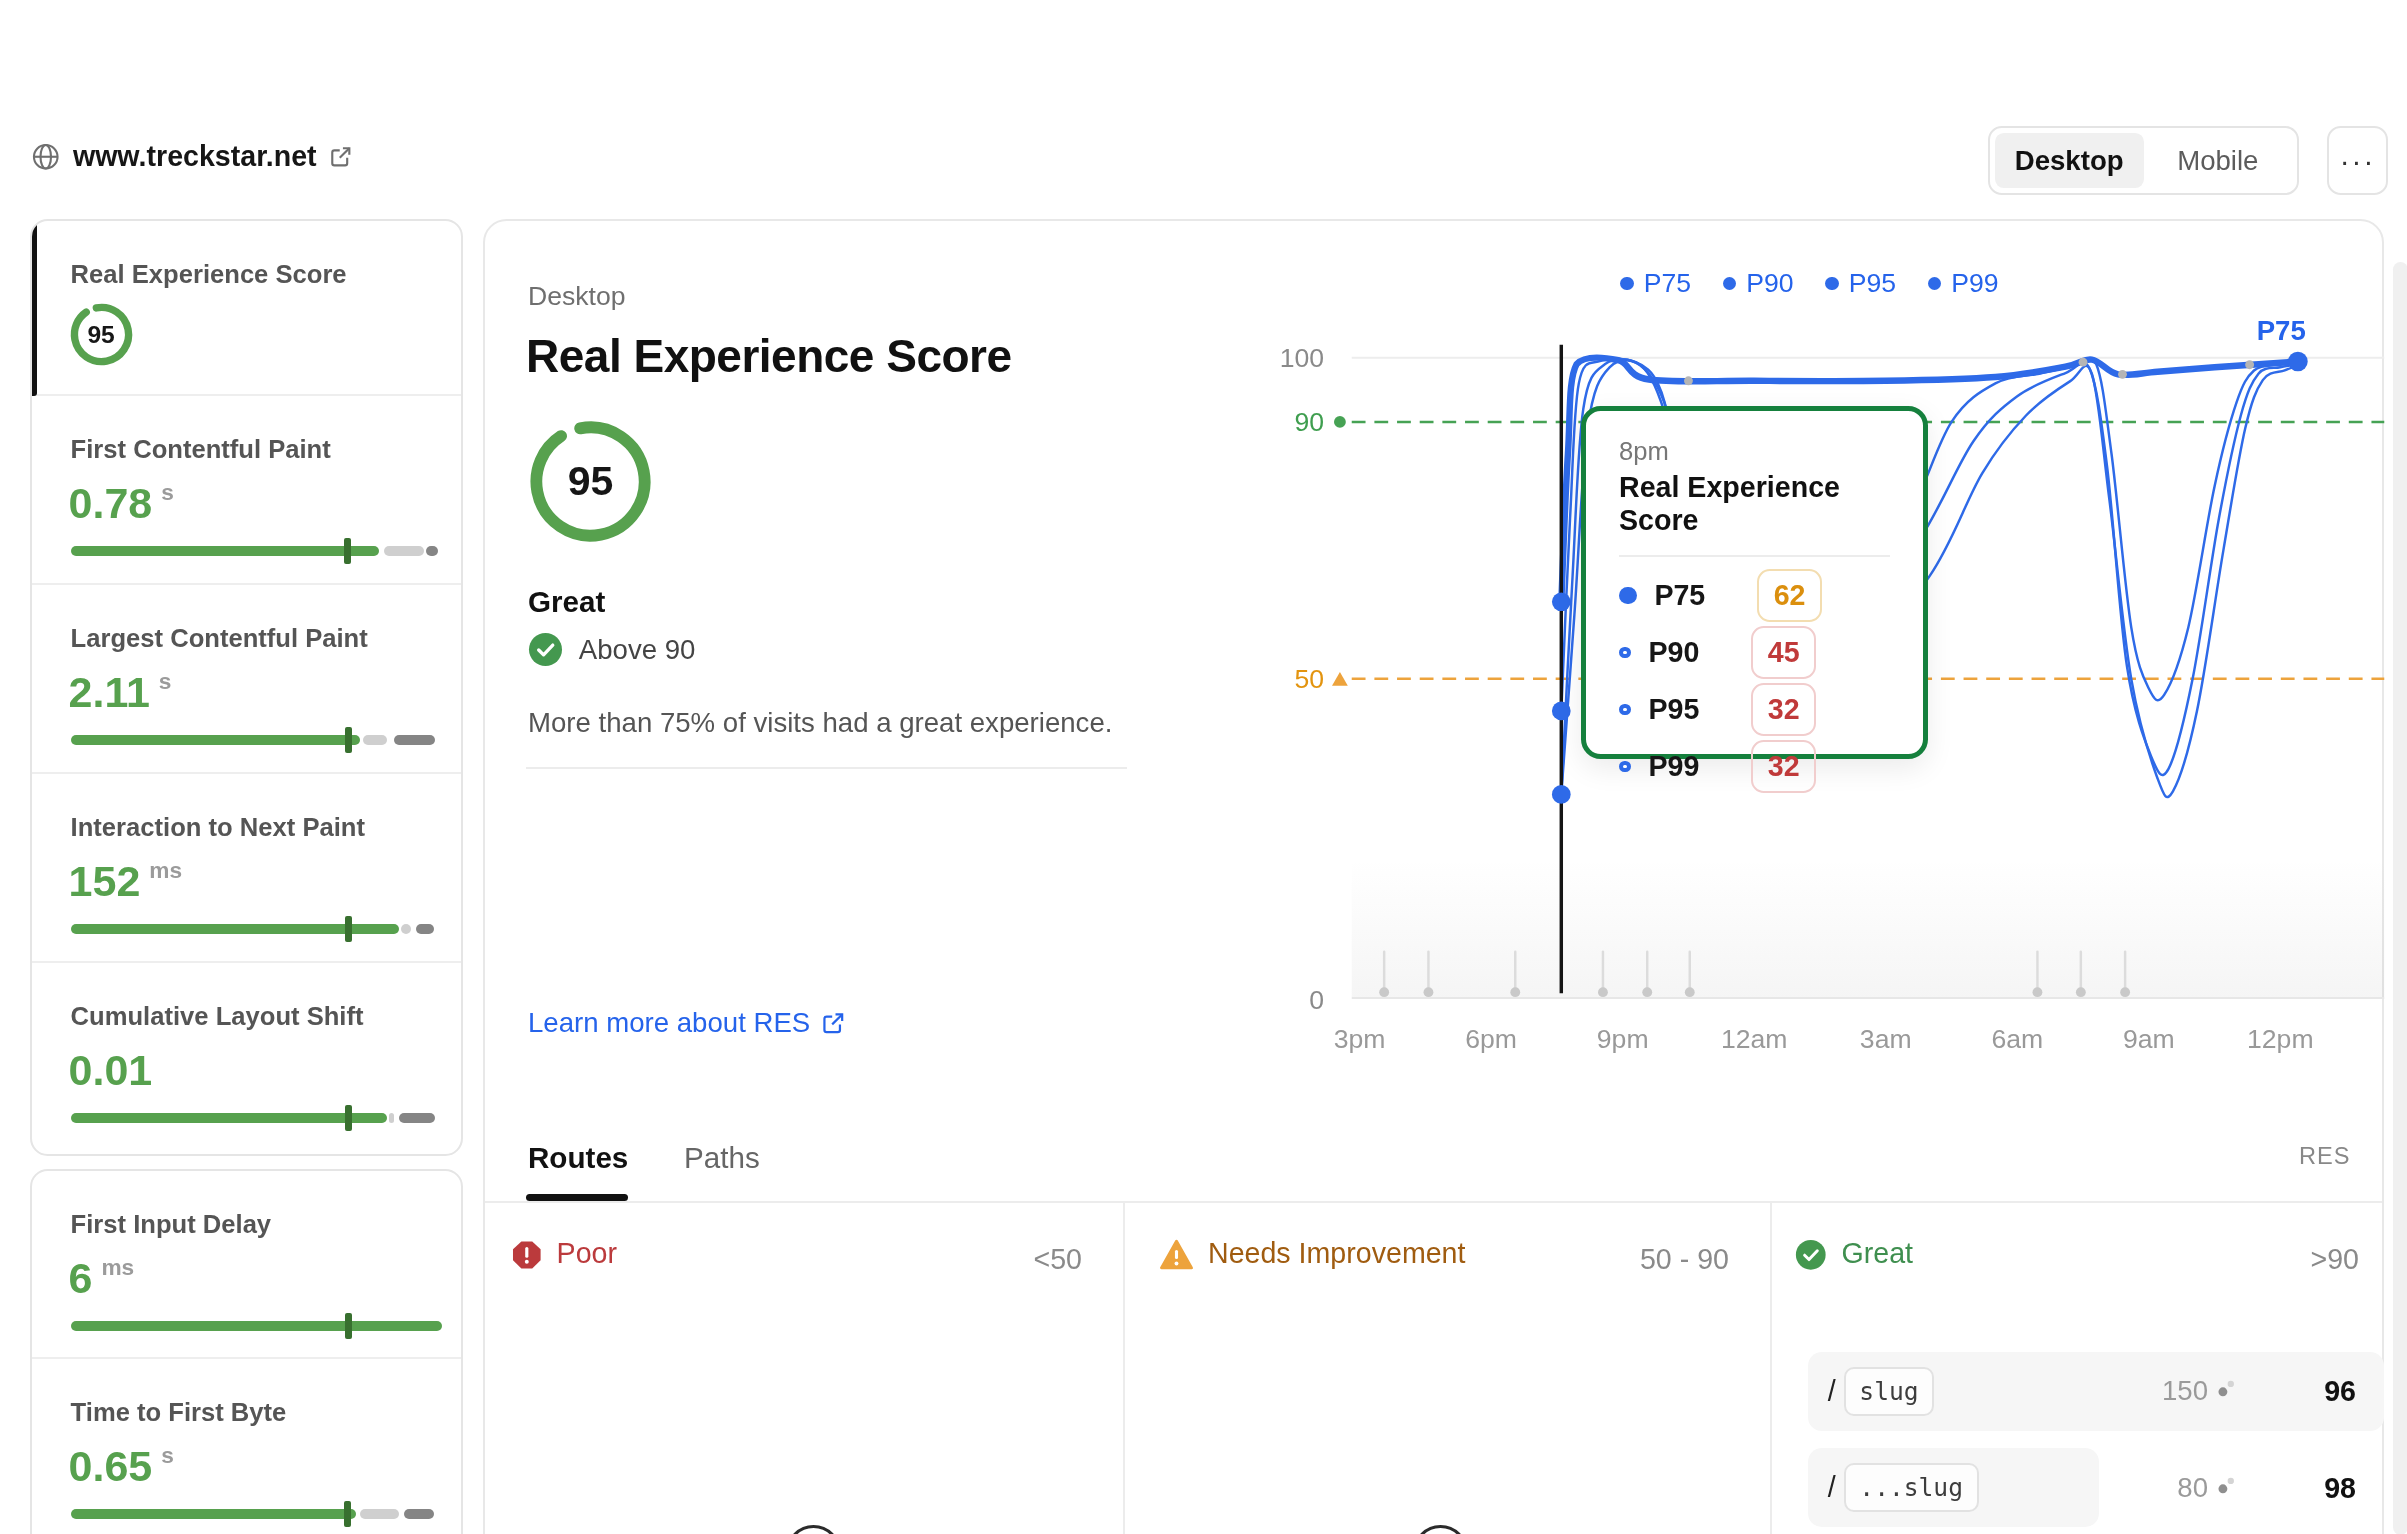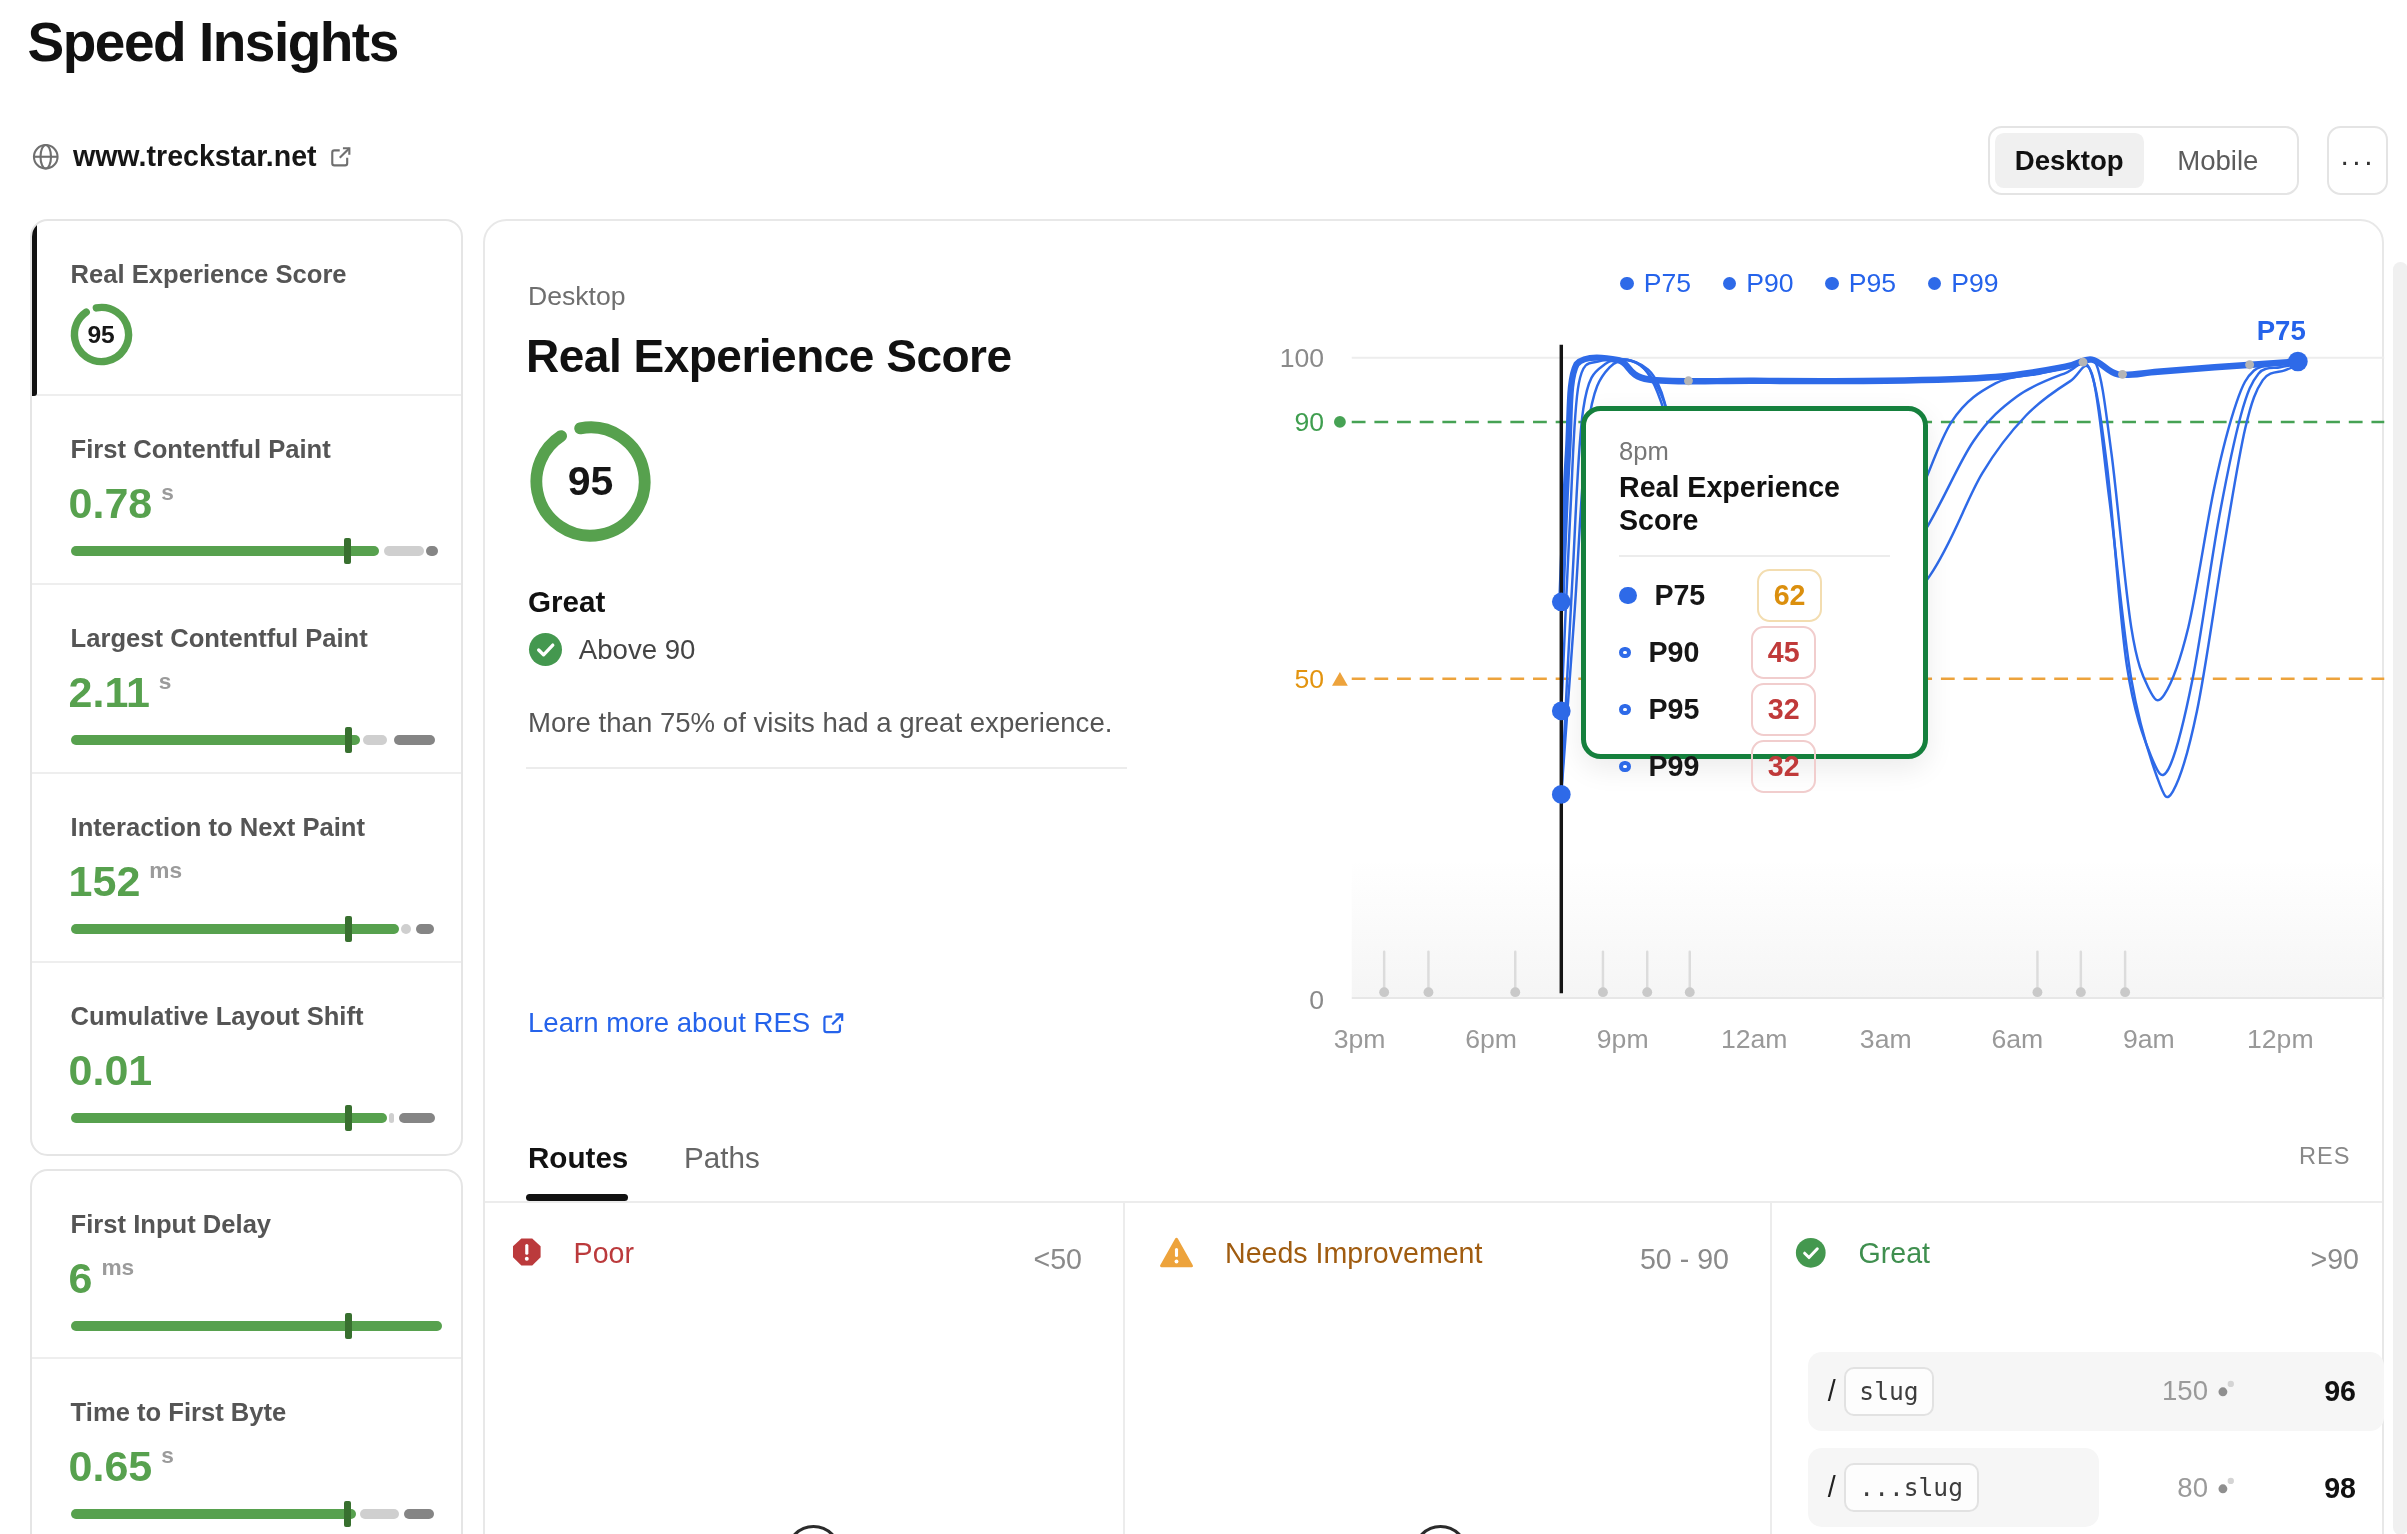--- a/index.html
+++ b/index.html
@@ -76,39 +76,38 @@
   #datapoints-pill .dp-label { font-size:25.6px; color:#666; flex:1; }
   #datapoints-pill .dp-num { font-size:27.6px; font-weight:600; color:#c03a3a; margin-right:9.9px; }
 
   
   #tab-routes { left:528px; top:1141px; font-size:29.6px; font-weight:700; color:#111; cursor:pointer; }
   #tab-paths { left:684px; top:1141px; font-size:29.6px; color:#666; cursor:pointer; }
   #tab-underline { left:526px; top:1194px; width:102px; height:6.9px; background:#111; border-radius:3.9px; }
   #tabs-border { left:485px; top:1201px; width:1897px; height:2px; background:#ececec; }
   #res-header { left:2299px; top:1143px; font-size:23.6px; color:#888; letter-spacing:1px; }
   .col-divider { top:1203px; width:2px; height:332px; background:#ececec; }
-  .col-head { position:absolute; top:1237px; display:flex; align-items:flex-start; gap:32px; }
+  .col-head { position:absolute; top:1237px; display:flex; align-items:flex-end; gap:15px; }
   .col-head .name { font-size:28.6px; font-weight:500; }
   .col-range { position:absolute; top:1243px; font-size:28.6px; color:#8a8a8a; }
   .route-row { position:absolute; height:79px; background:#f6f6f6; border-radius:13.8px; display:flex; align-items:center; padding-left:19.7px; }
   .route-row .slash { font-size:28.6px; color:#222; margin-right:7.9px; }
   .route-pill { font-family:"DejaVu Sans Mono", monospace; font-size:24.6px; color:#3d3d3d; background:#fdfdfd; border:2px solid #e2e2e2; border-radius:9.9px; padding:7.9px 13.8px; }
   .route-count { position:absolute; font-size:27.6px; color:#9a9a9a; text-align:right; width:108px; }
   .route-score { position:absolute; font-size:28.6px; font-weight:700; color:#111; text-align:right; width:69px; }
   .empty-circle { position:absolute; width:55px; height:55px; border:3.9px solid #2b2b2b; border-radius:50%; background:#fff; }
 
   #scroll-strip { left:2393px; top:262px; width:14.8px; height:1273px; background:#f0f0f0; border-radius:7.9px; }
   svg { display:block; overflow:visible; }
 </style>
 </head>
 <body>
 
 <div id="screen">
 
-  <div class="abs" id="page-title">Speed Insights</div>
   <div class="abs" id="url-row">
     <span>
       <svg width="31.5" height="31.5" viewBox="0 0 24 24" fill="none" stroke="#6f6f6f" stroke-width="1.6">
         <circle cx="12" cy="12" r="9"></circle>
           <ellipse cx="12" cy="12" rx="4" ry="9"></ellipse>
           <path d="M3 12h18"></path>
       </svg>
     </span>
     <span class="site">www.treckstar.net</span>
     <span>

